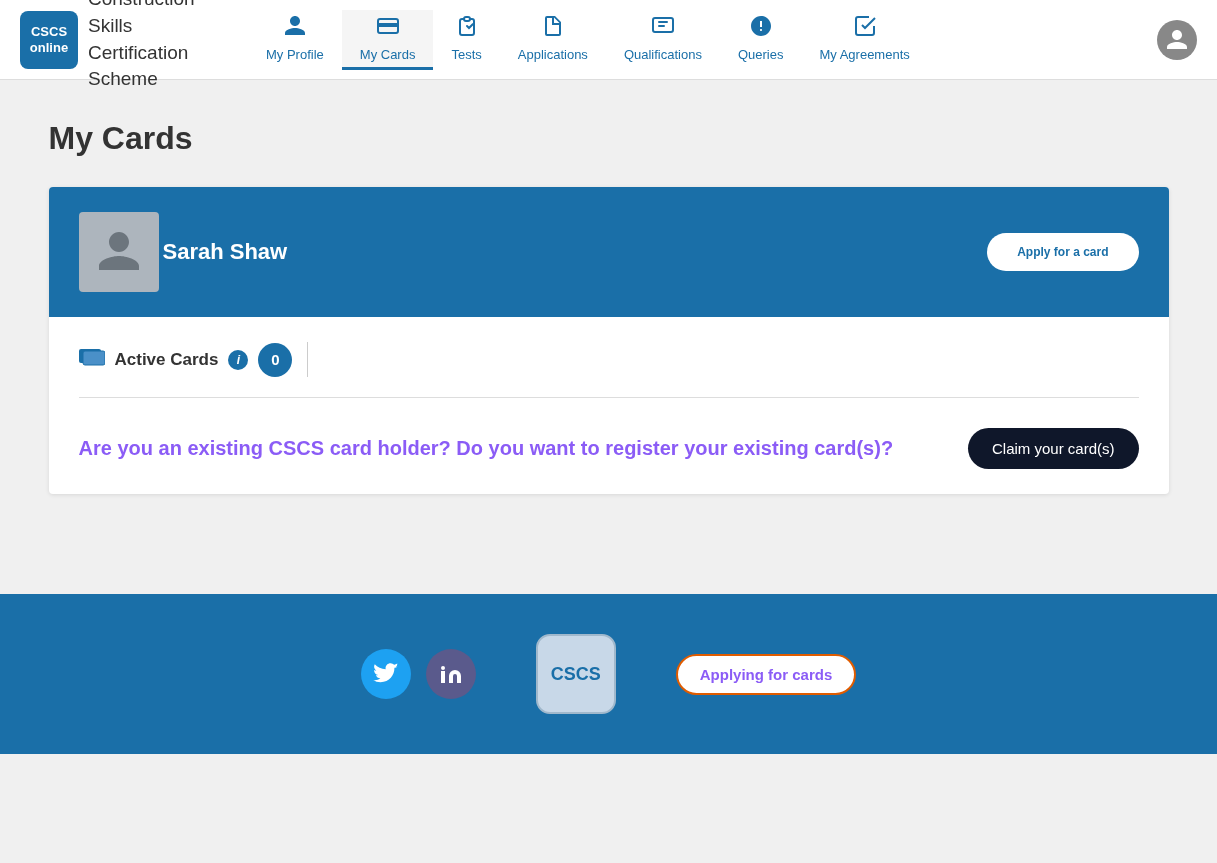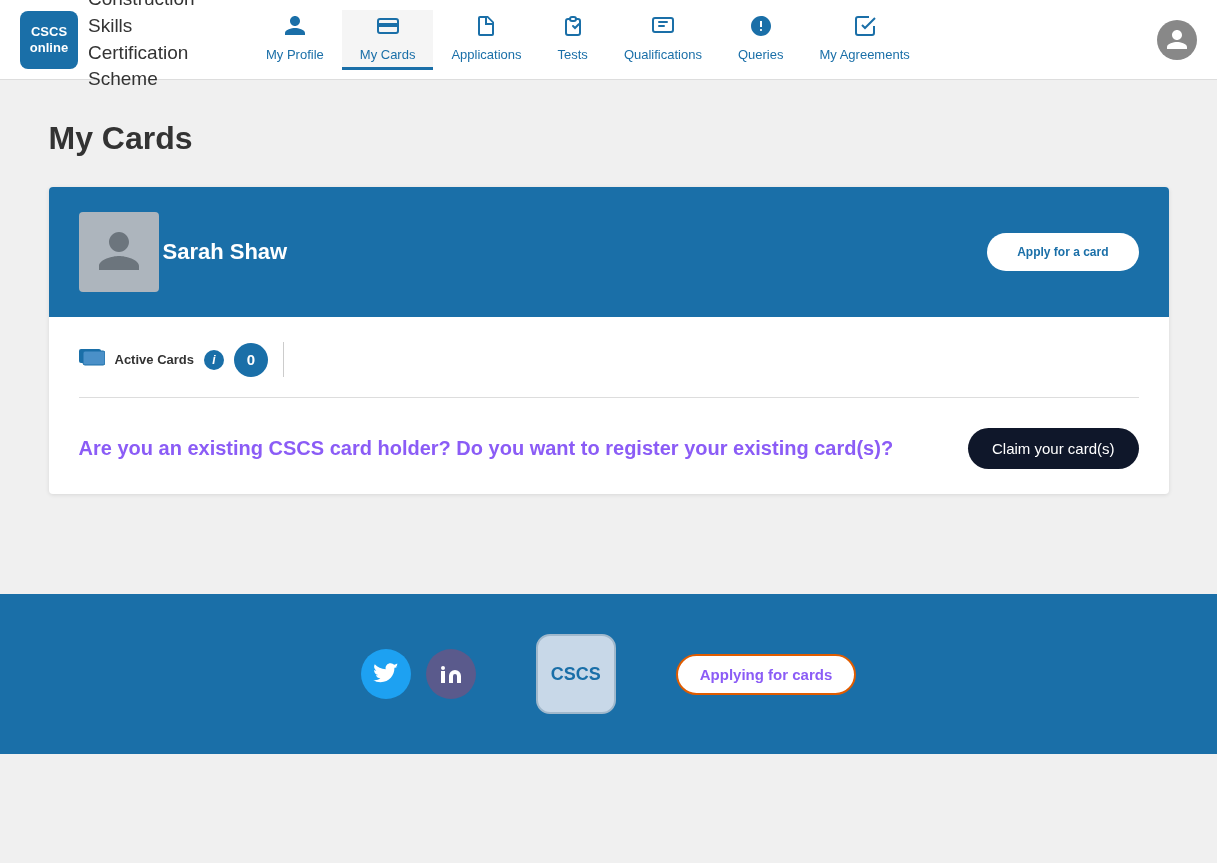--- a/index.html
+++ b/index.html
@@ -152,21 +152,21 @@
     .active-cards-row {
       display: flex;
       align-items: center;
       gap: 10px;
       padding-bottom: 20px;
       border-bottom: 1px solid #ddd;
       margin-bottom: 25px;
     }
     .cards-icon { font-size: 22px; color: #1a6fa8; }
     .active-cards-label {
-      font-size: 13px;
+      font-size: 17px;
       color: #333;
       font-weight: 600;
     }
     .info-icon {
       width: 20px;
       height: 20px;
       border-radius: 50%;
       background: #1a6fa8;
       color: white;
       font-size: 12px;
@@ -300,33 +300,33 @@
             <rect x="2" y="5" width="20" height="14" rx="2" ry="2" fill="none" stroke="#1a6fa8" stroke-width="2"></rect>
             <rect x="2" y="9" width="20" height="4" fill="#1a6fa8"></rect>
           </svg>
       </span>
       <span class="nav-label">My Cards</span>
     </div>
 
     <div class="nav-item">
       <span class="nav-icon">
         <svg width="24" height="24" viewBox="0 0 24 24" fill="#1a6fa8">
+            <path d="M9 5H7a2 2 0 0 0-2 2v12a2 2 0 0 0 2 2h10a2 2 0 0 0 2-2V7a2 2 0 0 0-2-2h-2M9 5a2 2 0 0 0 2 2h2a2 2 0 0 0 2-2M9 5a2 2 0 0 1 2-2h2a2 2 0 0 1 2 2m-3 7 2 2 4-4" fill="none" stroke="#1a6fa8" stroke-width="2" stroke-linecap="round"></path>
+          </svg>
+      </span>
+      <span class="nav-label">Tests</span>
+    </div>
+
+    <div class="nav-item">
+      <span class="nav-icon">
+        <svg width="24" height="24" viewBox="0 0 24 24" fill="#1a6fa8">
             <path d="M14 2H6a2 2 0 0 0-2 2v16a2 2 0 0 0 2 2h12a2 2 0 0 0 2-2V8l-6-6zm-1 1.5L18.5 9H13V3.5zM6 20V4h5v7h7v9H6z"></path>
           </svg>
       </span>
       <span class="nav-label">Applications</span>
-    </div>
-
-    <div class="nav-item">
-      <span class="nav-icon">
-        <svg width="24" height="24" viewBox="0 0 24 24" fill="#1a6fa8">
-            <path d="M9 5H7a2 2 0 0 0-2 2v12a2 2 0 0 0 2 2h10a2 2 0 0 0 2-2V7a2 2 0 0 0-2-2h-2M9 5a2 2 0 0 0 2 2h2a2 2 0 0 0 2-2M9 5a2 2 0 0 1 2-2h2a2 2 0 0 1 2 2m-3 7 2 2 4-4" fill="none" stroke="#1a6fa8" stroke-width="2" stroke-linecap="round"></path>
-          </svg>
-      </span>
-      <span class="nav-label">Tests</span>
     </div>
 
     <div class="nav-item">
       <span class="nav-icon">
         <svg width="24" height="24" viewBox="0 0 24 24" fill="#1a6fa8">
             <rect x="2" y="4" width="20" height="14" rx="2" fill="none" stroke="#1a6fa8" stroke-width="2"></rect>
             <path d="M8 8h8M8 12h5" stroke="#1a6fa8" stroke-width="2" stroke-linecap="round"></path>
           </svg>
       </span>
       <span class="nav-label">Qualifications</span>

